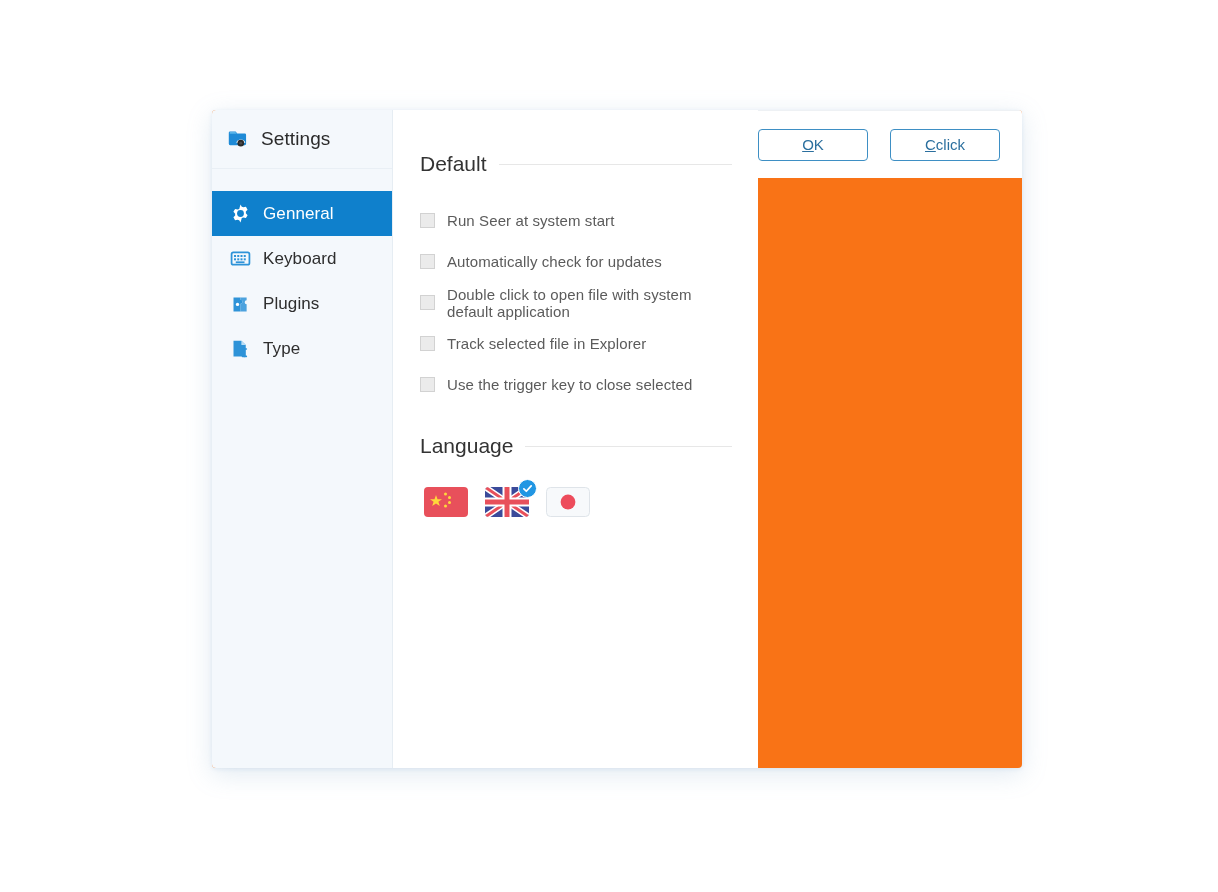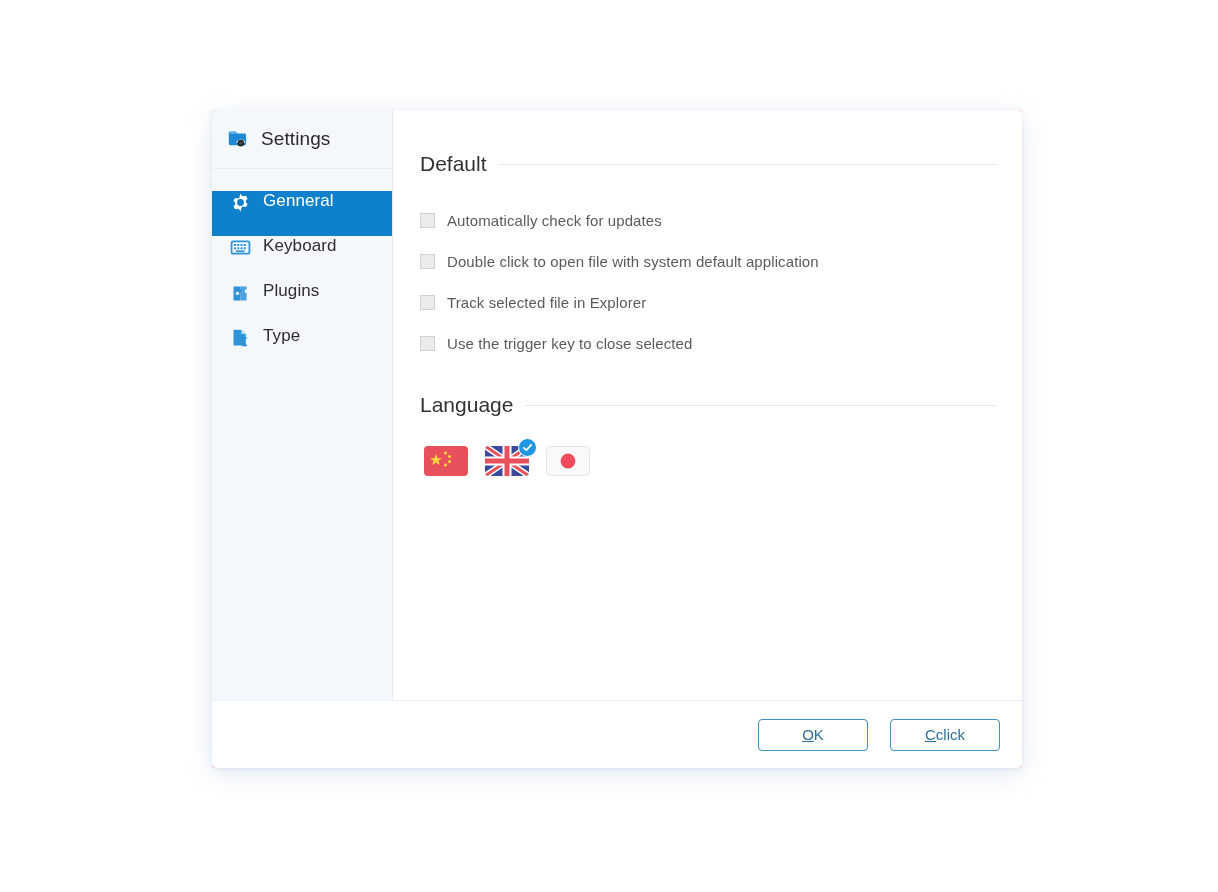--- a/index.html
+++ b/index.html
@@ -19,26 +19,25 @@
     background: #ffffff;
   }
 
   
   .dialog {
     position: absolute;
     left: 212px;
     top: 110px;
     width: 810px;
     height: 658px;
-    background: #ef4444;
+    background: #f97316;
     border-radius: 4px;
     box-shadow: 0 6px 26px rgba(120, 158, 196, 0.22),
                 0 1px 4px rgba(120, 158, 196, 0.16);
     display: flex;
-    flex-direction: column;
     overflow: hidden;
   }
 
   .dialog-body {
     display: flex;
     flex: 1 1 auto;
     min-height: 0;
   }
 
   
@@ -64,21 +63,21 @@
     font-size: 19px;
     color: #2b2b2b;
     letter-spacing: .1px;
   }
 
   .nav { padding-top: 22px; }
 
   .nav-item {
     height: 45px;
     display: flex;
-    align-items: flex-start;
+    align-items: center;
     padding-left: 17px;
     gap: 12px;
     cursor: pointer;
   }
 
   .nav-item .nav-label {
     font-size: 17px;
     color: #2e2e2e;
     letter-spacing: .1px;
   }
@@ -292,20 +291,24 @@
         </div>
       </div>
 
       <div class="content">
 
         <div class="section-head">
           <span class="sh-text">Default</span>
           <span class="sh-rule"></span>
         </div>
 
+        <div class="check-row">
+          <span class="checkbox"></span>
+          <span class="check-label">Run Seer at system start</span>
+        </div>
 
         <div class="check-row">
           <span class="checkbox"></span>
           <span class="check-label">Automatically check for updates</span>
         </div>
 
         <div class="check-row">
           <span class="checkbox"></span>
           <span class="check-label">Double click to open file with system default application</span>
         </div>

